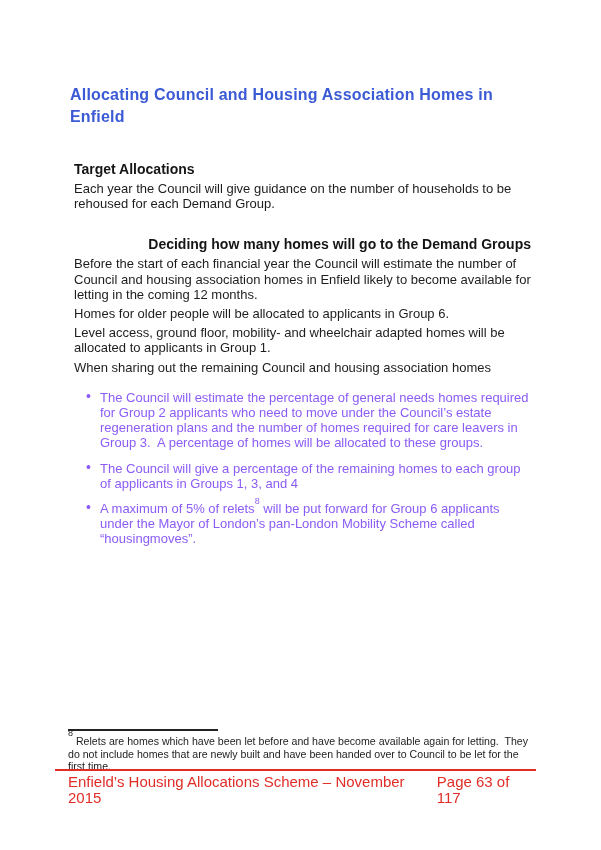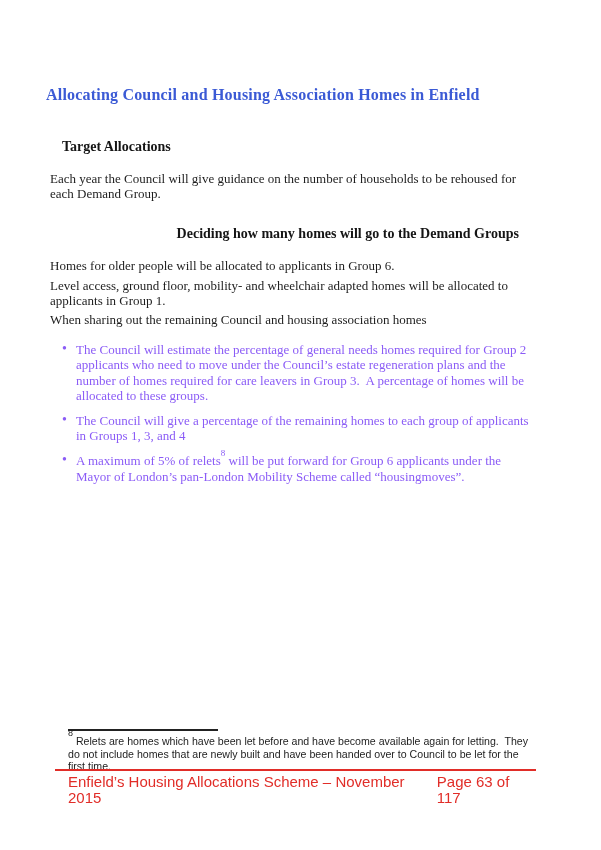--- a/index.html
+++ b/index.html
@@ -15,35 +15,34 @@
     position: relative;
     overflow: hidden;
   }
   .page {
     position: relative;
     width: 601px;
     height: 850px;
     background: #ffffff;
   }
   .content {
-    padding: 84px 66px 0 46px;
-    font-family: Liberation Serif, serif;
+    padding: 84px 66px 0 70px;
   }
   .doc-title {
     color: #3b5ad5;
     font-size: 16px;
     font-weight: bold;
     line-height: 22px;
     margin: 0;
     letter-spacing: 0.2px;
   }
   .section-heading {
     font-size: 14px;
     font-weight: bold;
-    margin: 16px;
+    margin: 4px;
     color: #151515;
   }
   .heading-target { margin-top: 33px; }
   .heading-deciding { margin-top: 25px; text-align: right; }
   p.body-text {
     font-size: 13px;
     line-height: 15.2px;
     margin: 4px;
     white-space: pre-wrap;
     color: #1d1d1d;
@@ -125,20 +124,21 @@
   <div class="content">
 
     <h1 class="doc-title">Allocating Council and Housing Association Homes in Enfield</h1>
 
     <h2 class="section-heading heading-target">Target Allocations</h2>
 
     <p class="body-text para-guidance">Each year the Council will give guidance on the number of households to be rehoused for each Demand Group.</p>
 
     <h2 class="section-heading heading-deciding">Deciding how many homes will go to the Demand Groups</h2>
 
+    <p class="body-text para-before">Before the start of each financial year the Council will estimate the number of Council and housing association homes in Enfield likely to become available for letting in the coming 12 months.</p>
 
     <p class="body-text para-older">Homes for older people will be allocated to applicants in Group 6.</p>
 
     <p class="body-text para-level">Level access, ground floor, mobility- and wheelchair adapted homes will be allocated to applicants in Group 1.</p>
 
     <p class="body-text para-sharing">When sharing out the remaining Council and housing association homes</p>
 
     <ul class="bullet-list">
       <li>The Council will estimate the percentage of general needs homes required for Group 2 applicants who need to move under the Council’s estate regeneration plans and the number of homes required for care leavers in Group 3.  A percentage of homes will be allocated to these groups.</li>
       <li>The Council will give a percentage of the remaining homes to each group of applicants in Groups 1, 3, and 4</li>

